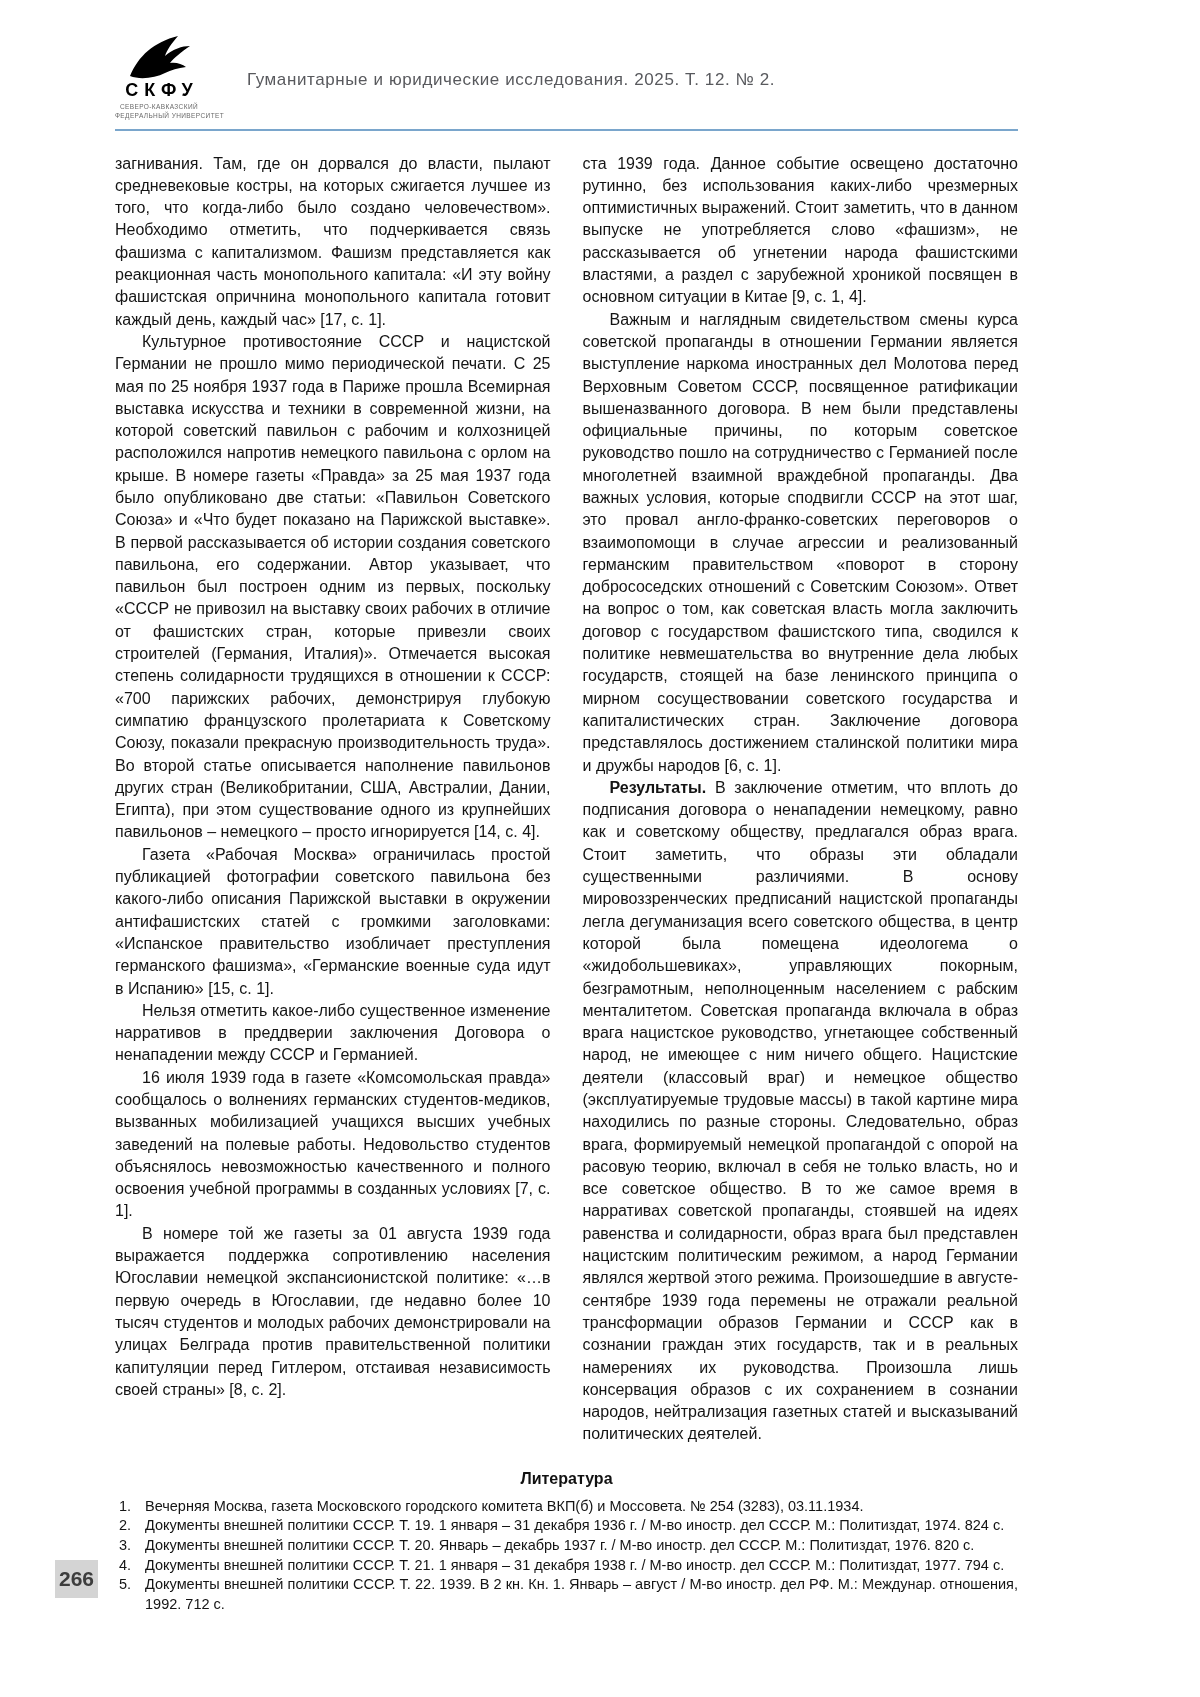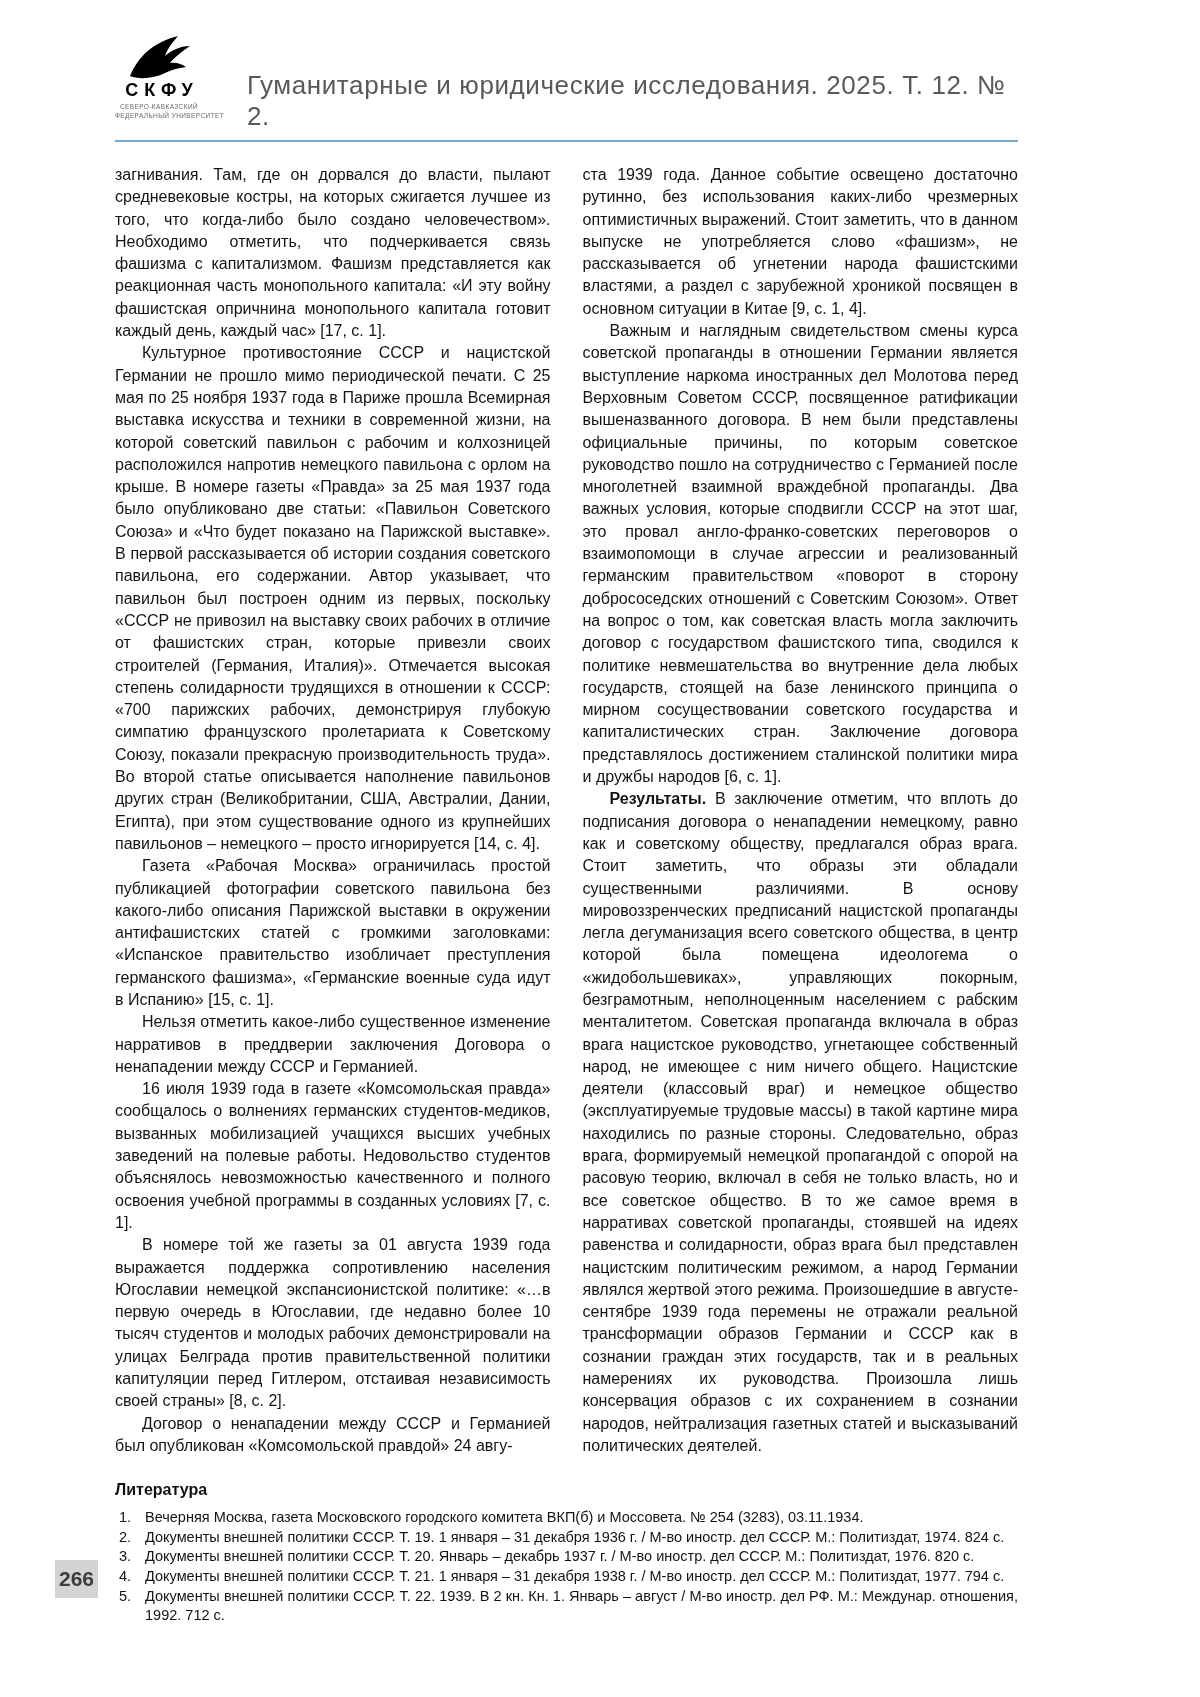--- a/index.html
+++ b/index.html
@@ -41,21 +41,21 @@
     font-size: 6.5px;
     line-height: 1.35;
     color: #6a6a6a;
     letter-spacing: 0.4px;
     margin-top: 2px;
     white-space: nowrap;
   }
   .journal-title {
     margin-left: 44px;
     margin-top: 38px;
-    font-size: 26px;
+    font-size: 17px;
     letter-spacing: 0.6px;
     color: #58595d;
   }
   
   .columns {
     display: flex;
     gap: 32px;
     margin-top: 22px;
   }
   .col { flex: 1 1 0; min-width: 0; }
@@ -63,21 +63,21 @@
     font-size: 16px;
     line-height: 22.3px;
     text-align: justify;
     color: #141414;
   }
   .ind { text-indent: 27px; }
   .results-lead { font-weight: bold; }
   
   .refs { margin-top: 24px; }
   .refs-heading {
-    text-align: left;
+    text-align: center;
     font-size: 16px;
     font-weight: bold;
     color: #111;
     margin-bottom: 9px;
   }
   .ref-item {
     display: flex;
     font-size: 14.5px;
     line-height: 19.6px;
     color: #141414;
@@ -116,21 +116,20 @@
   </header>
 
   <main class="columns">
     <div class="col">
       <p>загнивания. Там, где он дорвался до власти, пылают средневековые костры, на которых сжигается лучшее из того, что когда-либо было создано человечеством». Необходимо отметить, что подчеркивается связь фашизма с капитализмом. Фашизм представляется как реакционная часть монопольного капитала: «И эту войну фашистская опричнина монопольного капитала готовит каждый день, каждый час» [17, с. 1].</p>
       <p class="ind">Культурное противостояние СССР и нацистской Германии не прошло мимо периодической печати. С 25 мая по 25 ноября 1937 года в Париже прошла Всемирная выставка искусства и техники в современной жизни, на которой советский павильон с рабочим и колхозницей расположился напротив немецкого павильона с орлом на крыше. В номере газеты «Правда» за 25 мая 1937 года было опубликовано две статьи: «Павильон Советского Союза» и «Что будет показано на Парижской выставке». В первой рассказывается об истории создания советского павильона, его содержании. Автор указывает, что павильон был построен одним из первых, поскольку «СССР не привозил на выставку своих рабочих в отличие от фашистских стран, которые привезли своих строителей (Германия, Италия)». Отмечается высокая степень солидарности трудящихся в отношении к СССР: «700 парижских рабочих, демонстрируя глубокую симпатию французского пролетариата к Советскому Союзу, показали прекрасную производительность труда». Во второй статье описывается наполнение павильонов других стран (Великобритании, США, Австралии, Дании, Египта), при этом существование одного из крупнейших павильонов – немецкого – просто игнорируется [14, с. 4].</p>
       <p class="ind">Газета «Рабочая Москва» ограничилась простой публикацией фотографии советского павильона без какого-либо описания Парижской выставки в окружении антифашистских статей с громкими заголовками: «Испанское правительство изобличает преступления германского фашизма», «Германские военные суда идут в Испанию» [15, с. 1].</p>
       <p class="ind">Нельзя отметить какое-либо существенное изменение нарративов в преддверии заключения Договора о ненападении между СССР и Германией.</p>
       <p class="ind">16 июля 1939 года в газете «Комсомольская правда» сообщалось о волнениях германских студентов-медиков, вызванных мобилизацией учащихся высших учебных заведений на полевые работы. Недовольство студентов объяснялось невозможностью качественного и полного освоения учебной программы в созданных условиях [7, с. 1].</p>
       <p class="ind">В номере той же газеты за 01 августа 1939 года выражается поддержка сопротивлению населения Югославии немецкой экспансионистской политике: «…в первую очередь в Югославии, где недавно более 10 тысяч студентов и молодых рабочих демонстрировали на улицах Белграда против правительственной политики капитуляции перед Гитлером, отстаивая независимость своей страны» [8, с. 2].</p>
-      <p class="ind">Договор о ненападении между СССР и Германией был опубликован «Комсомольской правдой» 24 авгу-</p>
     </div>
     <div class="col">
       <p>ста 1939 года. Данное событие освещено достаточно рутинно, без использования каких-либо чрезмерных оптимистичных выражений. Стоит заметить, что в данном выпуске не употребляется слово «фашизм», не рассказывается об угнетении народа фашистскими властями, а раздел с зарубежной хроникой посвящен в основном ситуации в Китае [9, с. 1, 4].</p>
       <p class="ind">Важным и наглядным свидетельством смены курса советской пропаганды в отношении Германии является выступление наркома иностранных дел Молотова перед Верховным Советом СССР, посвященное ратификации вышеназванного договора. В нем были представлены официальные причины, по которым советское руководство пошло на сотрудничество с Германией после многолетней взаимной враждебной пропаганды. Два важных условия, которые сподвигли СССР на этот шаг, это провал англо-франко-советских переговоров о взаимопомощи в случае агрессии и реализованный германским правительством «поворот в сторону добрососедских отношений с Советским Союзом». Ответ на вопрос о том, как советская власть могла заключить договор с государством фашистского типа, сводился к политике невмешательства во внутренние дела любых государств, стоящей на базе ленинского принципа о мирном сосуществовании советского государства и капиталистических стран. Заключение договора представлялось достижением сталинской политики мира и дружбы народов [6, с. 1].</p>
       <p class="ind"><span class="results-lead">Результаты.</span> <span>В заключение отметим, что вплоть до подписания договора о ненападении немецкому, равно как и советскому обществу, предлагался образ врага. Стоит заметить, что образы эти обладали существенными различиями. В основу мировоззренческих предписаний нацистской пропаганды легла дегуманизация всего советского общества, в центр которой была помещена идеологема о «жидобольшевиках», управляющих покорным, безграмотным, неполноценным населением с рабским менталитетом. Советская пропаганда включала в образ врага нацистское руководство, угнетающее собственный народ, не имеющее с ним ничего общего. Нацистские деятели (классовый враг) и немецкое общество (эксплуатируемые трудовые массы) в такой картине мира находились по разные стороны. Следовательно, образ врага, формируемый немецкой пропагандой с опорой на расовую теорию, включал в себя не только власть, но и все советское общество. В то же самое время в нарративах советской пропаганды, стоявшей на идеях равенства и солидарности, образ врага был представлен нацистским политическим режимом, а народ Германии являлся жертвой этого режима. Произошедшие в августе-сентябре 1939 года перемены не отражали реальной трансформации образов Германии и СССР как в сознании граждан этих государств, так и в реальных намерениях их руководства. Произошла лишь консервация образов с их сохранением в сознании народов, нейтрализация газетных статей и высказываний политических деятелей.</span></p>
     </div>
   </main>
 
   <section class="refs">
     <h2 class="refs-heading">Литература</h2>

